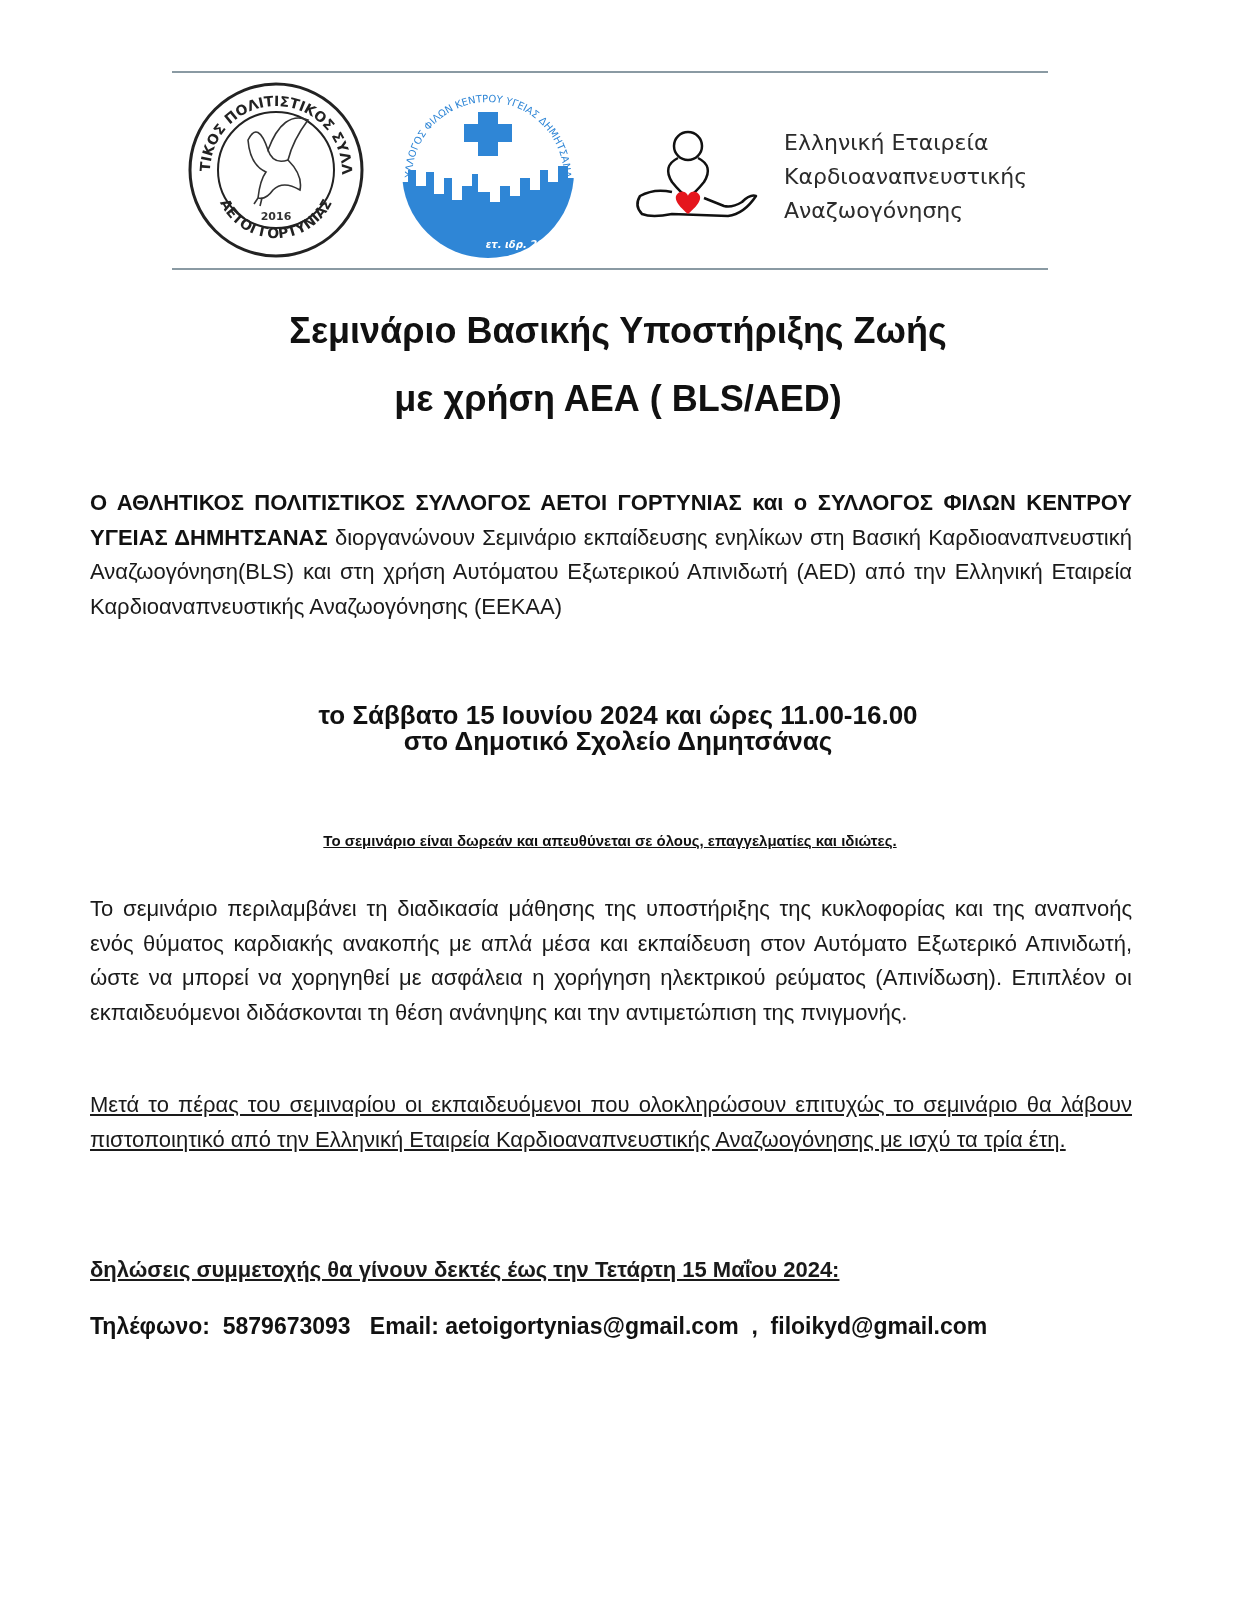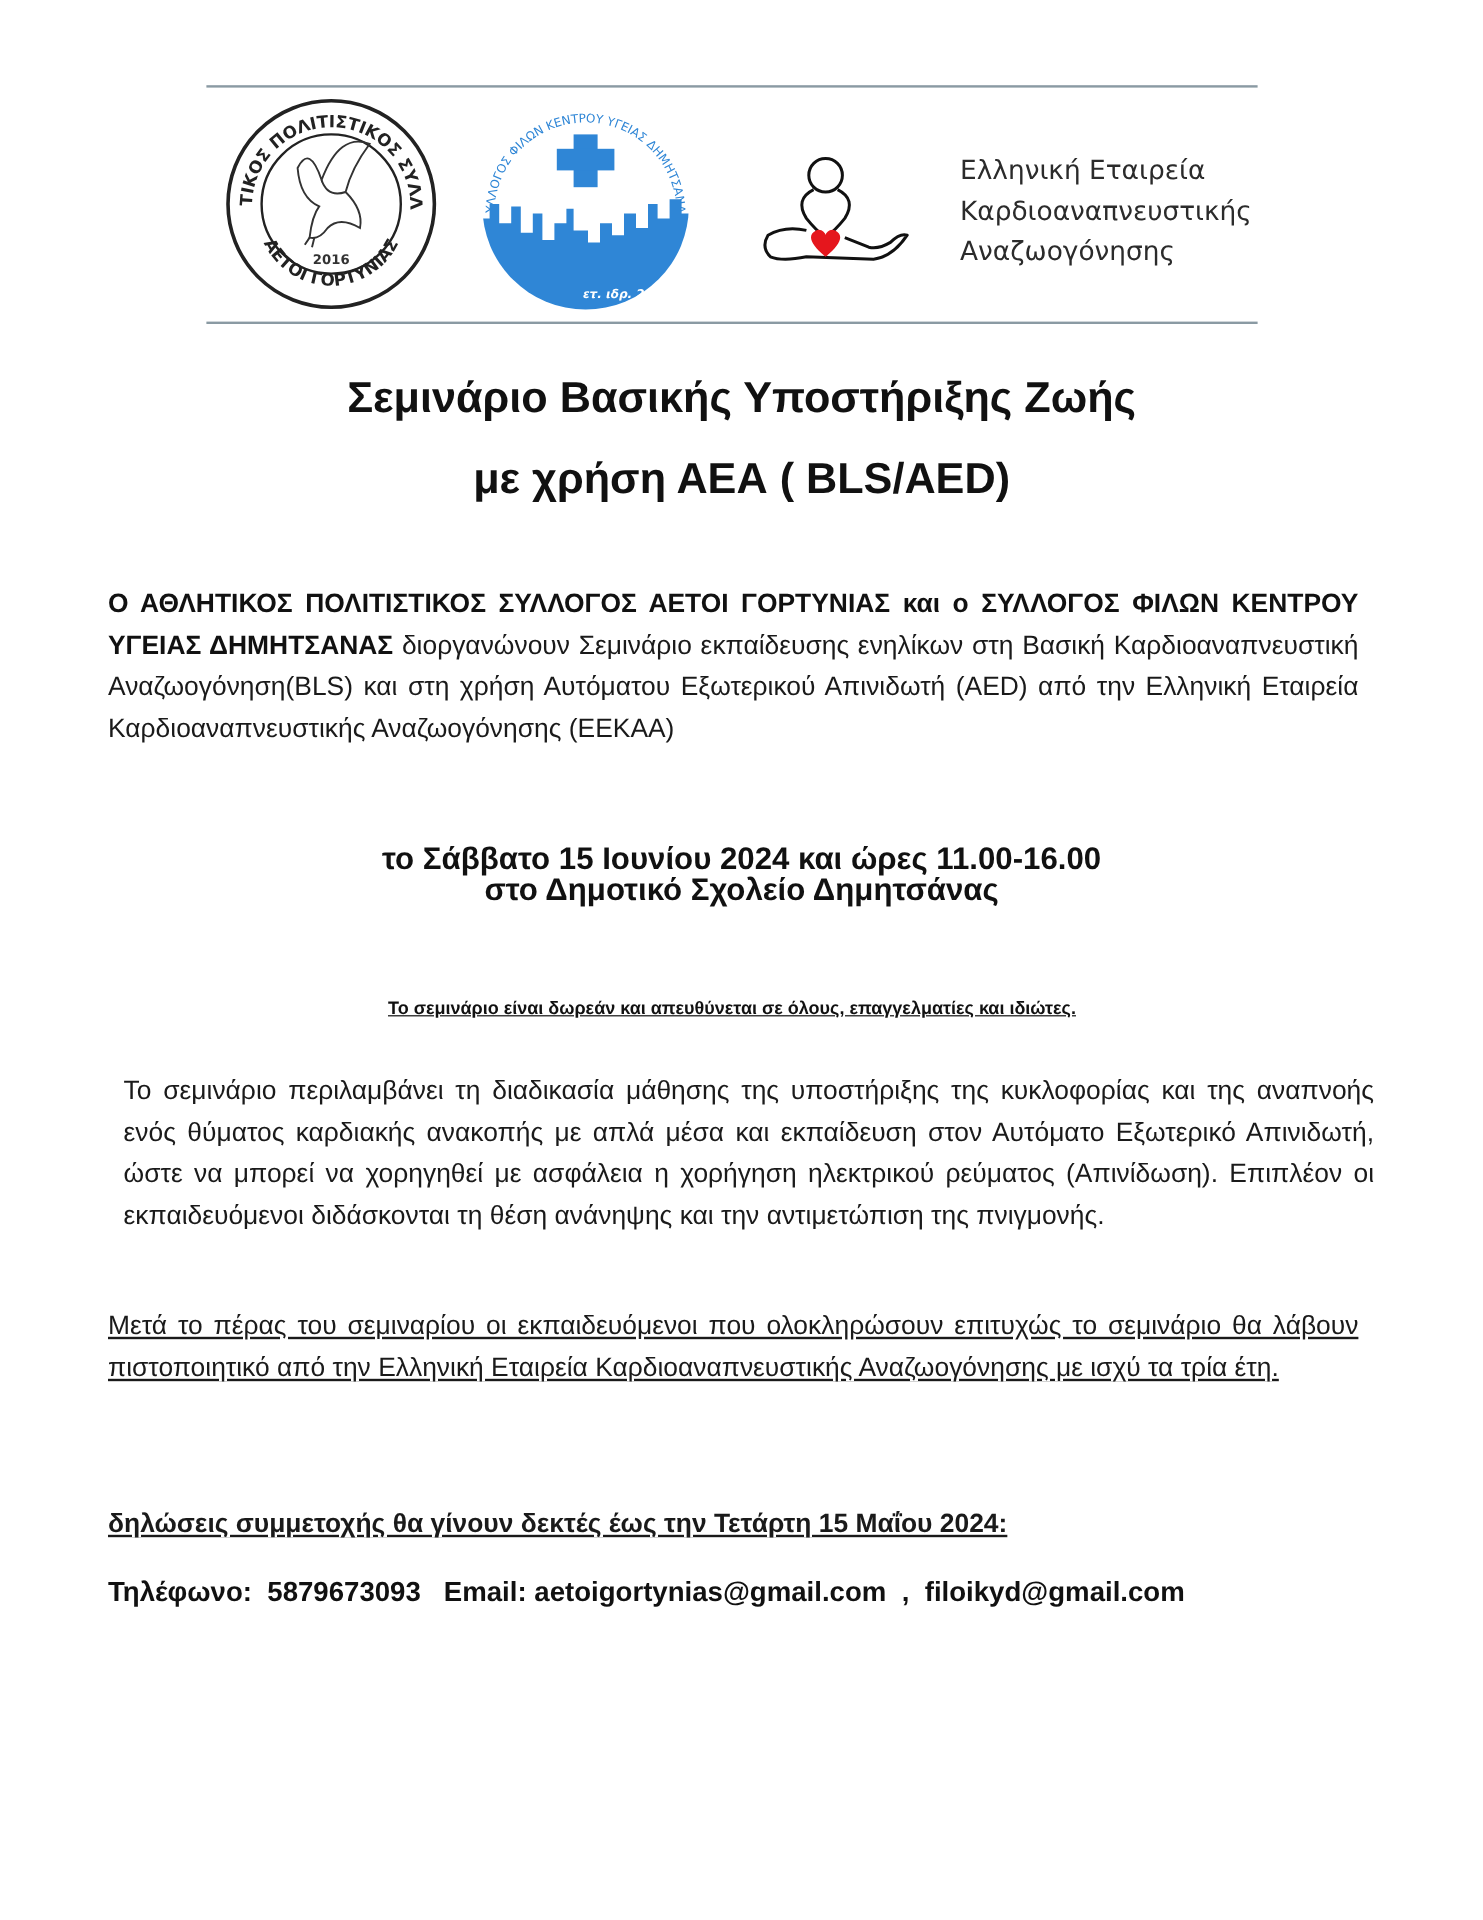--- a/index.html
+++ b/index.html
@@ -5,38 +5,38 @@
   html, body { margin: 0; padding: 0; background: #ffffff; }
   body { width: 1236px; height: 1600px; position: relative; overflow: hidden;
          font-family: "Liberation Sans", sans-serif; color: #111; }
   .rule { position: absolute; left: 172px; width: 876px; height: 2px; background: #8a9aa3; }
   .rule.top { top: 71px; }
   .rule.bottom { top: 268px; }
   .logo { position: absolute; }
   #logo-aetoi { left: 188px; top: 80px; width: 176px; height: 180px; }
   #logo-filoi { left: 398px; top: 82px; width: 180px; height: 178px; }
   #logo-eekaa { left: 632px; top: 126px; width: 140px; height: 98px; }
-  .eekaa-name { position: absolute; left: 800px; top: 126px; font-family: "DejaVu Sans", sans-serif;
+  .eekaa-name { position: absolute; left: 784px; top: 126px; font-family: "DejaVu Sans", sans-serif;
                 font-size: 22px; line-height: 34px; color: #2b2b2b; }
   .eekaa-name div { white-space: nowrap; }
   .title { position: absolute; left: 0; width: 1236px; text-align: center; font-weight: bold;
            font-size: 36px; color: #111; }
   #title1 { top: 310px; }
   #title2 { top: 378px; }
   .para { position: absolute; left: 90px; width: 1042px; font-size: 22px; line-height: 34.5px;
           text-align: justify; color: #1a1a1a; }
   .para b { font-weight: bold; color: #111; }
   #intro { top: 486px; }
   .center-bold { position: absolute; left: 0; width: 1236px; text-align: center; font-weight: bold;
                  font-size: 26px; color: #111; }
   #date-line { top: 700px; }
   #place-line { top: 726px; }
   #free-line { position: absolute; left: 0; width: 1220px; text-align: center; font-weight: bold;
                font-size: 15px; top: 832px; text-decoration: underline; color: #111; }
-  #desc { top: 892px; margin-left: 13px; }
+  #desc { top: 892px; }
   #cert { top: 1088px; text-decoration: underline; }
   #reg { top: 1218px; }
   #reg .deadline { font-weight: bold; text-decoration: underline; }
   #contact { position: absolute; left: 90px; top: 1313px; font-weight: bold; font-size: 23px; color: #111;
              white-space: pre; }
   .last-line { text-align-last: left; }
 </style>
 </head>
 <body>
 

